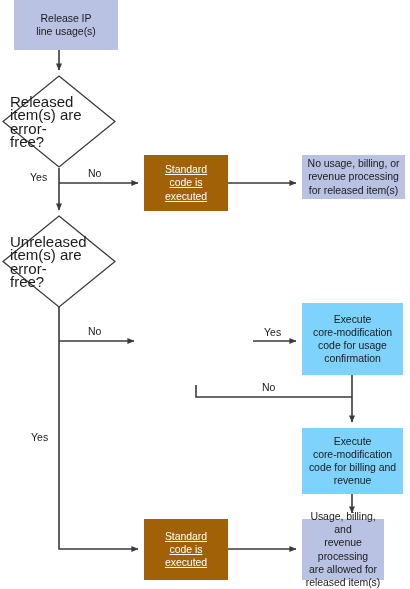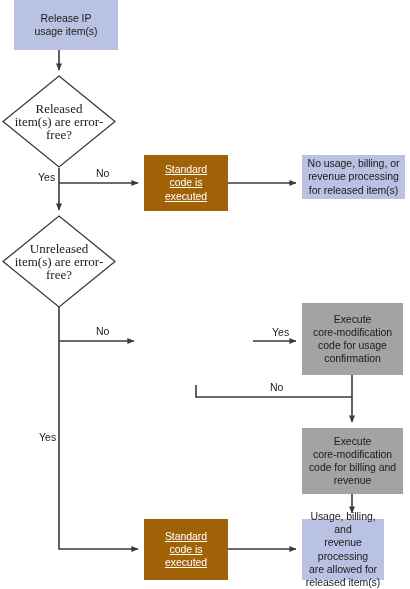--- a/index.html
+++ b/index.html
@@ -48,57 +48,55 @@
   }
   .box-gray {
     background: #a16207;
     color: #ffffff;
     text-decoration: underline;
   }
   .box-orange {
     background: #fbc košice;
   }
   .box-orange {
-    background: #a3a3a3;
+    background: #7dd3fc;
     color: #1b1b1b;
   }
   .diamond-wrap {
     position: absolute;
     z-index: 2;
   }
   .diamond-wrap svg {
     position: absolute;
     left: 0;
     top: 0;
   }
   .diamond-wrap .dtext {
     position: absolute;
     left: 0;
     top: 0;
     width: 100%;
     height: 100%;
     display: flex;
     align-items: center;
     justify-content: center;
-    text-align: center;
-    font-size: 13px;
+    text-align: left;
+    font-size: 15px;
     line-height: 13.2px;
     color: #1b1b1b;
     white-space: pre-line;
     padding: 0 8px;
     box-sizing: border-box;
-    font-family: Liberation Serif, serif;
   }
   .edge-label {
     position: absolute;
     font-size: 10.5px;
     color: #1b1b1b;
     z-index: 4;
     white-space: nowrap;
-    margin-left: 8px;
   }
 </style>
 </head>
 <body>
 
 <div id="canvas">
 
   <svg class="edges" viewBox="0 0 410 589" xmlns="http://www.w3.org/2000/svg">
     <defs>
       <marker id="arrow" markerWidth="8" markerHeight="8" refX="6.6" refY="3" orient="auto" markerUnits="userSpaceOnUse">
@@ -126,21 +124,21 @@
       <path d="M196,385 L196,397 L352,397"></path>
 
       <path d="M352,494 L352,513" marker-end="url(#arrow)"></path>
 
       <path d="M228,549 L296,549" marker-end="url(#arrow)"></path>
     </g>
   </svg>
 
   <div class="node box-lavender" style="left:14px; top:0px; width:104px; height:50px;">
     <span class="lbl">Release IP
-usage item(s)</span>
+line usage(s)</span>
   </div>
 
   <div class="diamond-wrap" style="left:2px; top:75px; width:114px; height:93px;">
     <svg width="114" height="93" viewBox="0 0 114 93" xmlns="http://www.w3.org/2000/svg">
       <polygon points="57,1 113,46.5 57,92 1,46.5" fill="#ffffff" stroke="#3a3a3a" stroke-width="1.3"></polygon>
     </svg>
     <div class="dtext">Released
 item(s) are error-
 free?</div>
   </div>

